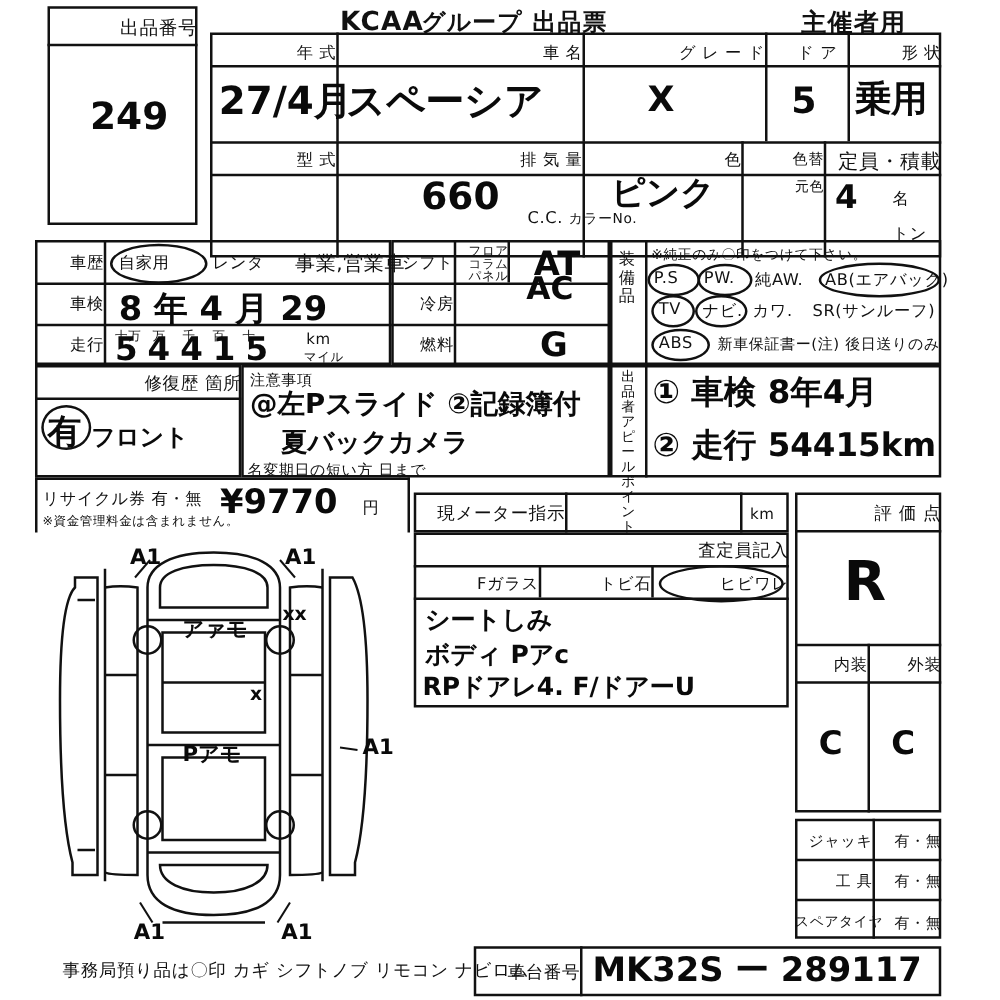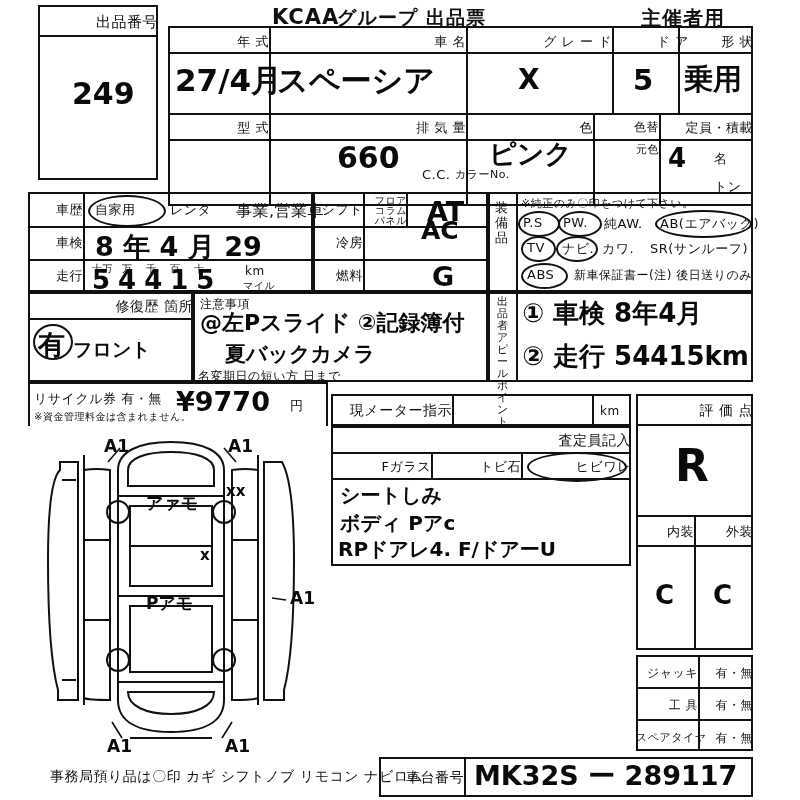--- a/index.html
+++ b/index.html
@@ -54,34 +54,34 @@
   <div class="ln" style="left:678px;top:26px;width:2px;height:87px;"></div>
 
   <div class="ln" style="left:269px;top:113px;width:2px;height:93px;"></div>
   <div class="ln" style="left:466px;top:113px;width:2px;height:93px;"></div>
   <div class="ln" style="left:593px;top:113px;width:2px;height:93px;"></div>
   <div class="ln" style="left:659px;top:113px;width:2px;height:93px;"></div>
 
   <div class="lbl c" style="left:168px;top:33px;width:101px;">年 式</div>
   <div class="lbl c" style="left:269px;top:33px;width:197px;">車 名</div>
   <div class="lbl c" style="left:466px;top:33px;width:146px;">グ レ ー ド</div>
-  <div class="lbl c" style="left:612px;top:33px;width:77px;">ド ア</div>
+  <div class="lbl c" style="left:593px;top:33px;width:77px;">ド ア</div>
   <div class="lbl c" style="left:678px;top:33px;width:75px;">形 状</div>
 
   <div class="hw" style="left:175px;top:60px;font-size:31px;">27/4月</div>
   <div class="hw" style="left:277px;top:60px;font-size:31px;">スペーシア</div>
   <div class="hw" style="left:518px;top:63px;font-size:28px;">X</div>
   <div class="hw" style="left:633px;top:63px;font-size:29px;">5</div>
   <div class="hw" style="left:684px;top:60px;font-size:29px;">乗用</div>
 
   <div class="lbl c" style="left:168px;top:119px;width:101px;">型 式</div>
   <div class="lbl c" style="left:269px;top:119px;width:197px;">排 気 量</div>
   <div class="lbl c" style="left:466px;top:119px;width:127px;">色</div>
   <div class="lbl c" style="left:593px;top:119px;width:66px;font-size:12px;">色替</div>
-  <div class="lbl c" style="left:659px;top:119px;width:94px;font-size:13px;">定員・積載</div>
+  <div class="lbl c" style="left:659px;top:119px;width:94px;font-size:16px;">定員・積載</div>
   <div class="lbl c" style="left:593px;top:142px;width:66px;font-size:11px;">元色</div>
 
   <div class="hw" style="left:337px;top:140px;font-size:30px;">660</div>
   <div class="lbl" style="left:422px;top:167px;font-size:13px;">C.C.</div>
   <div class="lbl" style="left:455px;top:167px;font-size:11px;">カラーNo.</div>
   <div class="hw" style="left:489px;top:136px;font-size:27px;">ピンク</div>
   <div class="hw" style="left:668px;top:143px;font-size:26px;">4</div>
   <div class="lbl" style="left:714px;top:150px;">名</div>
   <div class="lbl" style="left:714px;top:178px;">トン</div>
 

